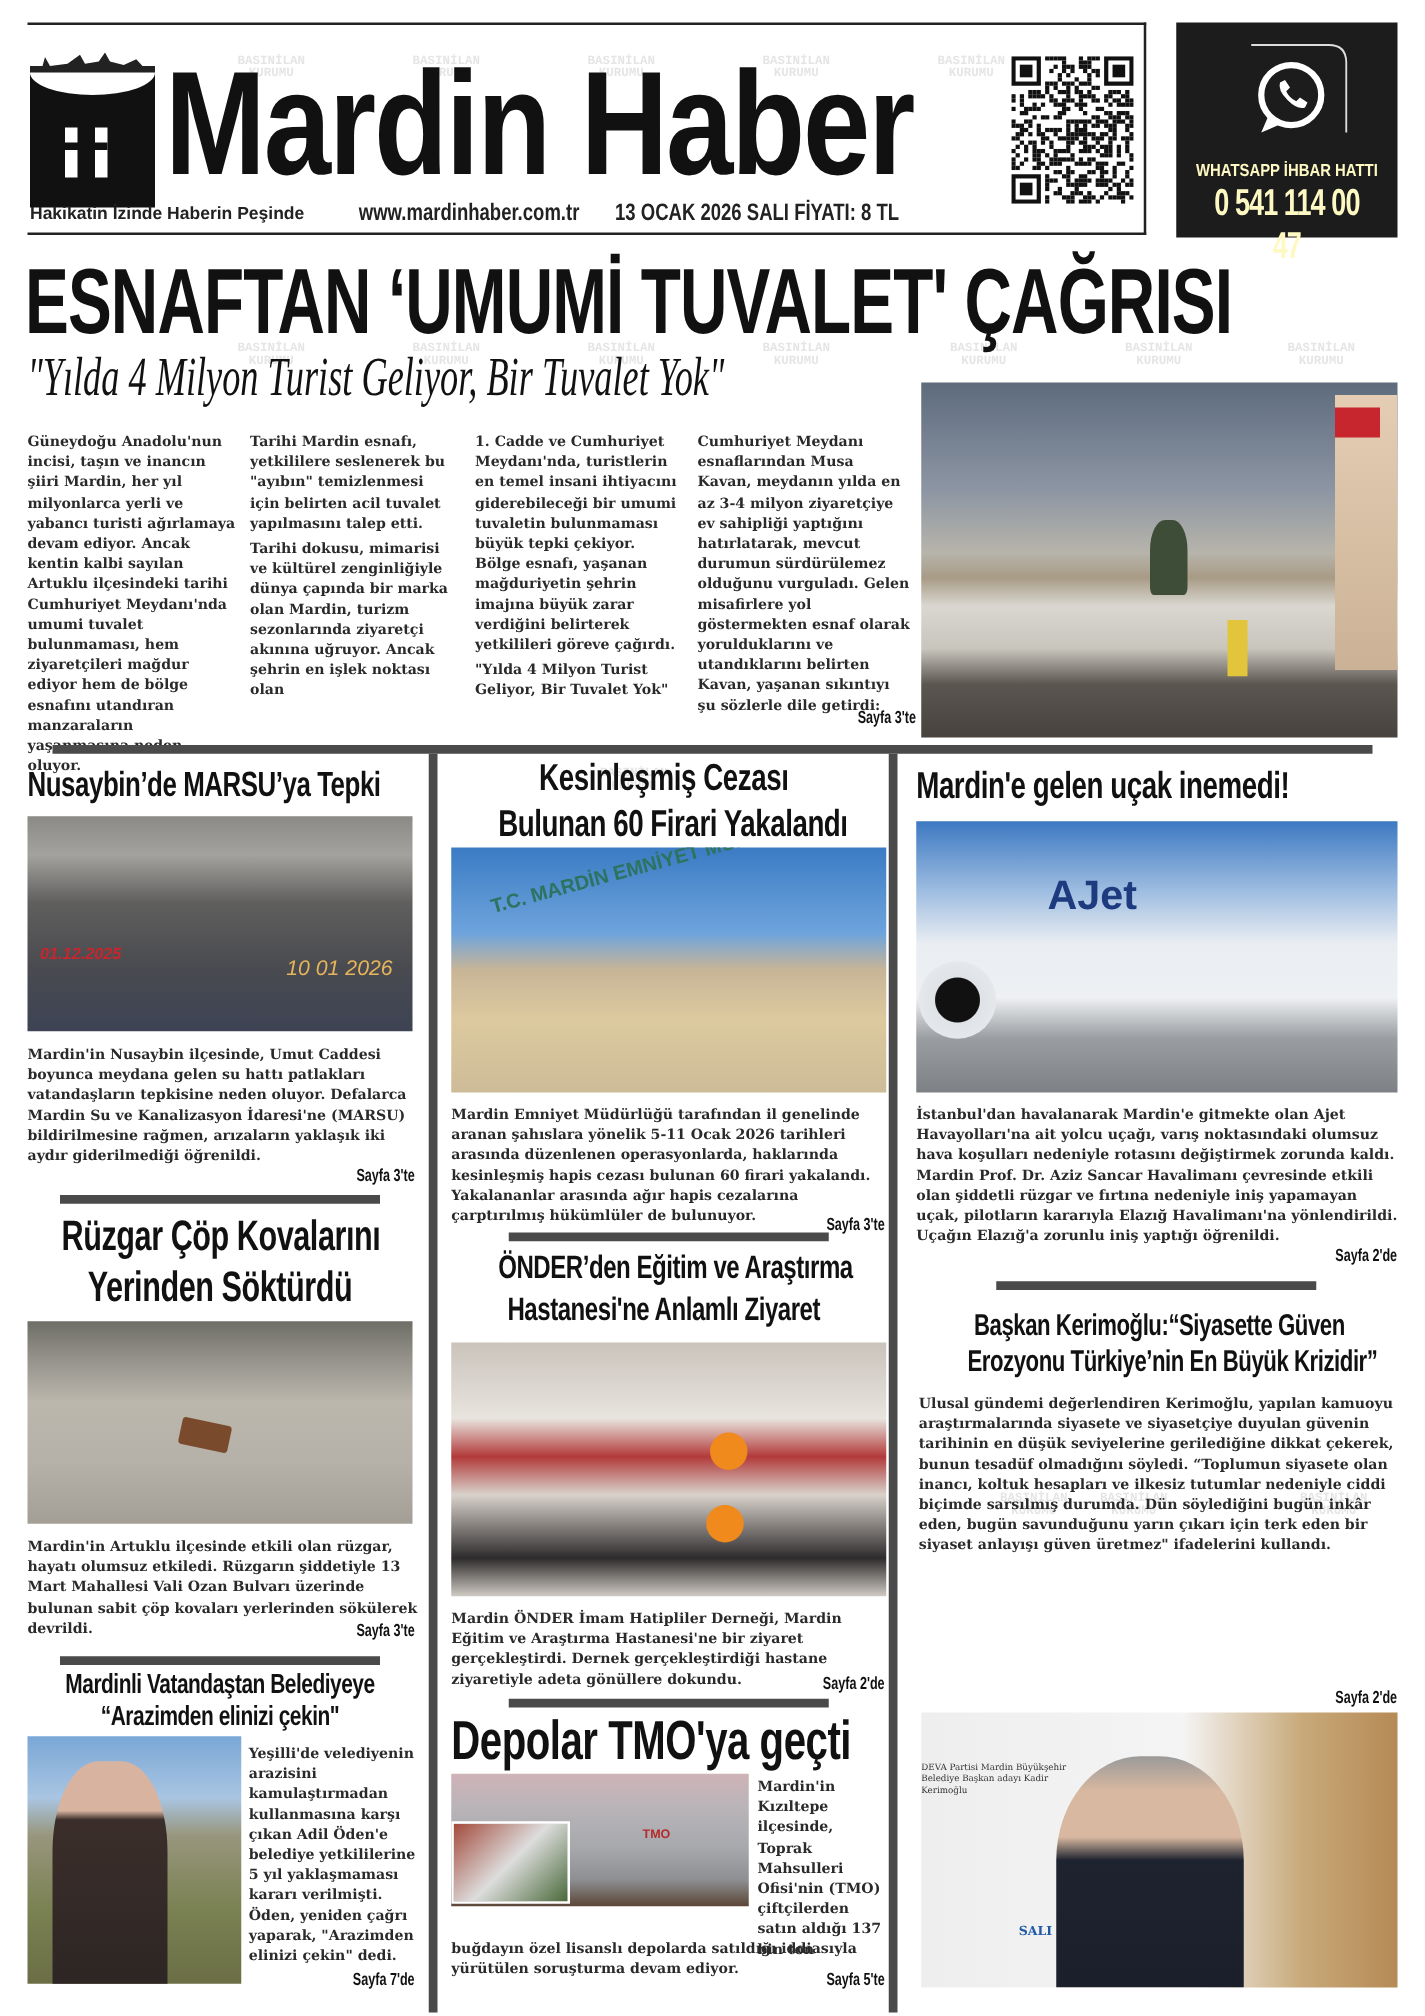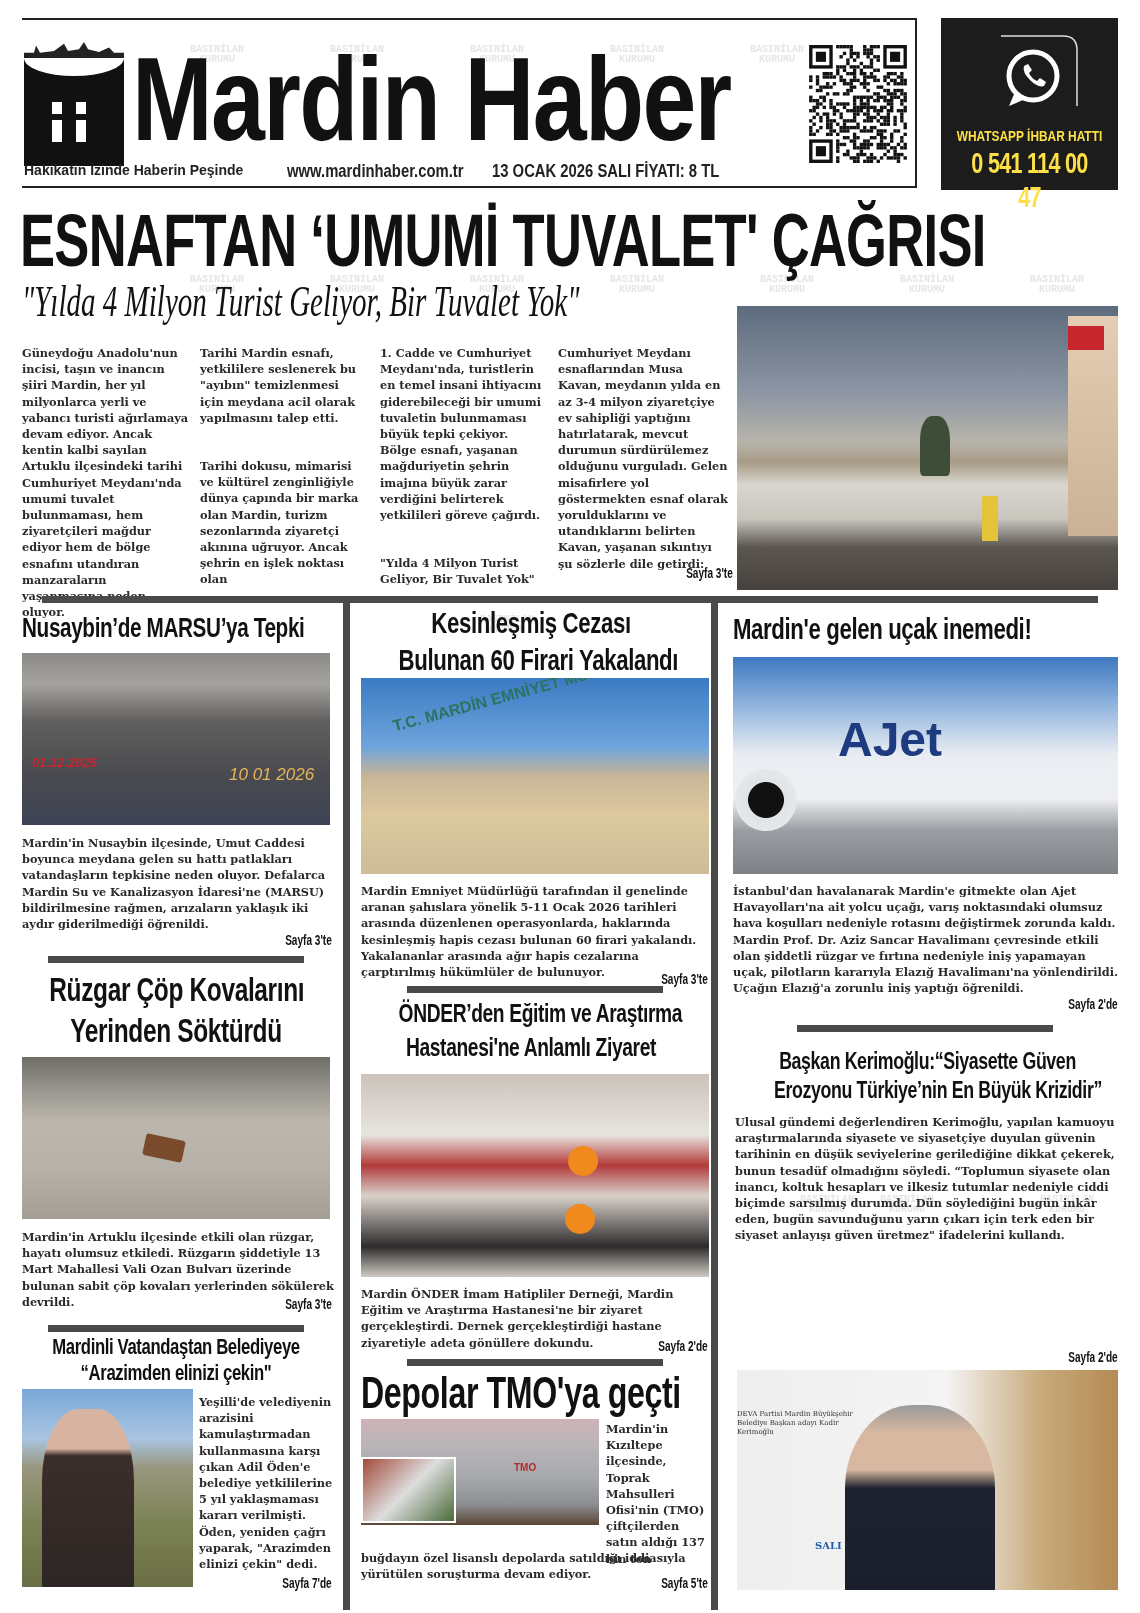--- a/index.html
+++ b/index.html
@@ -14,32 +14,32 @@
   #logo-mark .arch::before { content: ""; position: absolute; left: 0; top: 0; width: 100px; height: 18px; background: #fff; border-radius: 0 0 50% 50% / 0 0 100% 100%; }
   #logo-mark .hole { position: absolute; left: 28px; top: 60px; width: 10px; height: 40px; background: #fff; }
   #logo-mark .hole2 { position: absolute; left: 52px; top: 60px; width: 10px; height: 40px; background: #fff; }
   #logo-mark .bar { position: absolute; left: 28px; top: 72px; width: 34px; height: 6px; background: #111; }
   #brand-name { position: absolute; left: 110px; top: 20px; font-family: "Liberation Sans", sans-serif; font-weight: bold; font-size: 118px; line-height: 1; color: #111; letter-spacing: -2px; transform: scaleX(0.82); transform-origin: left top; white-space: nowrap; }
   #qr-code { position: absolute; left: 787px; top: 25px; width: 98px; height: 118px; }
   #tagline { position: absolute; left: 2px; top: 142px; font-family: "Liberation Sans", sans-serif; font-weight: bold; font-size: 14px; color: #222; }
   #website { position: absolute; left: 265px; top: 140px; font-family: "Liberation Sans", sans-serif; font-weight: bold; font-size: 19px; color: #222; transform: scaleX(0.78); transform-origin: left top; white-space: nowrap; }
   #date-price { position: absolute; left: 470px; top: 140px; font-family: "Liberation Sans", sans-serif; font-weight: bold; font-size: 19px; color: #222; transform: scaleX(0.78); transform-origin: left top; white-space: nowrap; }
 
-  #whatsapp-box { position: absolute; left: 941px; top: 18px; width: 177px; height: 172px; background: #1c1c1c; color: #fde047; }
+  #whatsapp-box { position: absolute; left: 941px; top: 18px; width: 177px; height: 172px; background: #1c1c1c; color: #fef9c3; }
   #wa-icon { position: absolute; left: 40px; top: 12px; width: 100px; height: 92px; }
   #wa-label { position: absolute; left: 0; width: 177px; top: 110px; text-align: center; font-family: "Liberation Sans", sans-serif; font-weight: bold; font-size: 14px; transform: scaleX(0.85); }
   #wa-phone { position: absolute; left: 0; width: 177px; top: 128px; text-align: center; font-family: "Liberation Sans", sans-serif; font-weight: bold; font-size: 30px; transform: scaleX(0.72); letter-spacing: -1px; }
 
   
   #main-headline { position: absolute; left: 20px; top: 204px; font-family: "Liberation Sans", sans-serif; font-weight: bold; font-size: 74px; line-height: 1; color: #111; transform: scaleX(0.71); transform-origin: left top; white-space: nowrap; letter-spacing: -1px; }
   #main-subheadline { position: absolute; left: 22px; top: 280px; font-family: "Liberation Serif", serif; font-style: italic; font-size: 44px; line-height: 1; color: #111; transform: scaleX(0.66); transform-origin: left top; white-space: nowrap; }
 
   .body-text { font-family: "DejaVu Serif", serif; font-weight: bold; font-size: 11.3px; line-height: 16.2px; color: #2a2a2a; }
   .col { position: absolute; }
-  .col p + p { margin-top: 32px; }
+  .col p + p { margin-top: 4px; }
 
   #main-photo { position: absolute; left: 737px; top: 306px; width: 381px; height: 284px; overflow: hidden;
     background: linear-gradient(180deg, #5d6b7d 0%, #8c95a3 30%, #b7b4ab 48%, #a89b86 55%, #d9d7d0 63%, #c8c5bd 75%, #5b5650 85%, #47423d 100%); }
   #main-photo .bldg { position: absolute; right: 0; top: 10px; width: 50px; height: 220px; background: linear-gradient(180deg, #e4cdb3, #cbb296); }
   #main-photo .flag { position: absolute; right: 14px; top: 20px; width: 36px; height: 24px; background: #c8262e; }
   #main-photo .tree { position: absolute; left: 183px; top: 110px; width: 30px; height: 60px; background: #3e4d37; border-radius: 40% 40% 10% 10%; }
   #main-photo .barrier { position: absolute; left: 245px; top: 190px; width: 16px; height: 45px; background: #e2c53b; }
 
   .sayfa { font-family: "Liberation Sans", sans-serif; font-weight: bold; font-size: 14px; color: #111; transform: scaleX(0.72); transform-origin: right top; white-space: nowrap; position: absolute; }
 
@@ -49,21 +49,21 @@
   .headline { position: absolute; font-family: "Liberation Sans", sans-serif; font-weight: bold; color: #111; white-space: nowrap; line-height: 1; transform-origin: left top; letter-spacing: -0.5px; }
   .headline.center { text-align: center; transform-origin: center top; }
 
   .photo { position: absolute; overflow: hidden; }
   .photo-nusaybin { background: linear-gradient(180deg, #8b8a87 0%, #a4a29e 18%, #605f5e 40%, #4a4b50 70%, #3d4354 100%); }
   .photo-nusaybin .lbl1 { position: absolute; left: 10px; top: 102px; color: #c8252c; font-family: "Liberation Sans", sans-serif; font-style: italic; font-weight: bold; font-size: 13px; }
   .photo-nusaybin .lbl2 { position: absolute; left: 207px; top: 112px; color: #e6b45a; font-family: "Liberation Sans", sans-serif; font-style: italic; font-size: 17px; }
   .photo-emniyet { background: linear-gradient(180deg, #3b7bc4 0%, #6ea4dc 35%, #c8b597 50%, #dcc99f 70%, #cdbc98 100%); }
   .photo-emniyet .sign { position: absolute; left: 30px; top: 40px; color: #2c7360; font-family: "Liberation Sans", sans-serif; font-weight: bold; font-size: 16px; transform: rotate(-15deg); transform-origin: left top; white-space: nowrap; }
   .photo-ajet { background: linear-gradient(180deg, #3d79c2 0%, #9bbbe0 25%, #e9edf2 45%, #eef0f3 65%, #9a9da1 80%, #7d8084 100%); }
-  .photo-ajet .logo { position: absolute; left: 105px; top: 55px; color: #1d3b7e; font-family: "Liberation Sans", sans-serif; font-weight: bold; font-size: 48px; }
+  .photo-ajet .logo { position: absolute; left: 105px; top: 40px; color: #1d3b7e; font-family: "Liberation Sans", sans-serif; font-weight: bold; font-size: 33px; }
   .photo-ajet .engine { position: absolute; left: 2px; top: 112px; width: 62px; height: 62px; border-radius: 50%; background: radial-gradient(circle, #111 40%, #dfe2e6 42%, #eceef1 100%); }
   .photo-wind { background: linear-gradient(180deg, #6e6d66 0%, #97958e 20%, #bcb7ac 40%, #b5b1a9 70%, #a39f96 100%); }
   .photo-wind .bin { position: absolute; left: 122px; top: 80px; width: 40px; height: 22px; background: #7a4a2c; border-radius: 3px; transform: rotate(12deg); }
   .photo-onder { background: linear-gradient(180deg, #c9c3bb 0%, #e8e4de 30%, #b23a3a 45%, #d8d2cb 60%, #2e2b2c 85%, #cfcac3 100%); }
   .photo-onder .ball { position: absolute; width: 30px; height: 30px; border-radius: 50%; background: #f08a1c; }
   .photo-man { background: linear-gradient(180deg, #7aa7d6 0%, #a9c5e2 25%, #98967d 40%, #7a8152 70%, #6b6e45 100%); }
   .photo-man .person { position: absolute; left: 20px; top: 20px; width: 92px; height: 180px; background: linear-gradient(180deg, #d8b4a0 0%, #d8b4a0 22%, #3b2e2a 26%, #2d2624 100%); border-radius: 40% 40% 0 0; }
   .photo-tmo { background: linear-gradient(180deg, #cfb3b8 0%, #b9b4b8 25%, #a7a9ad 55%, #8d8f93 80%, #5b4636 100%); }
   .photo-tmo .txt { position: absolute; left: 153px; top: 43px; color: #b52a2a; font-family: "Liberation Sans", sans-serif; font-weight: bold; font-size: 10px; }
   .photo-tmo .inset { position: absolute; left: 0; top: 38px; width: 95px; height: 66px; background: linear-gradient(135deg, #a34a3b, #ddd 50%, #4a6a3a); border: 2px solid #fff; }
@@ -604,21 +604,21 @@
   <div id="wa-phone">0 541 114 00 47</div>
 </div>
 
 <div id="main-headline">ESNAFTAN ‘UMUMİ TUVALET' ÇAĞRISI</div>
 <div id="main-subheadline">"Yılda 4 Milyon Turist Geliyor, Bir Tuvalet Yok"</div>
 
 <div class="col body-text" style="left:22px; top:345px; width:168px;">
   <p>Güneydoğu Anadolu'nun incisi, taşın ve inancın şiiri Mardin, her yıl milyonlarca yerli ve yabancı turisti ağırlamaya devam ediyor. Ancak kentin kalbi sayılan Artuklu ilçesindeki tarihi Cumhuriyet Meydanı'nda umumi tuvalet bulunmaması, hem ziyaretçileri mağdur ediyor hem de bölge esnafını utandıran manzaraların yaşanmasına neden oluyor.</p>
 </div>
 <div class="col body-text" style="left:200px; top:345px; width:162px;">
-  <p>Tarihi Mardin esnafı, yetkililere seslenerek bu "ayıbın" temizlenmesi için meydana acil olarak yapılmasını talep etti.</p>
+  <p>Tarihi Mardin esnafı, yetkililere seslenerek bu "ayıbın" temizlenmesi için belirten acil tuvalet yapılmasını talep etti.</p>
   <p>Tarihi dokusu, mimarisi ve kültürel zenginliğiyle dünya çapında bir marka olan Mardin, turizm sezonlarında ziyaretçi akınına uğruyor. Ancak şehrin en işlek noktası olan</p>
 </div>
 <div class="col body-text" style="left:380px; top:345px; width:168px;">
   <p>1. Cadde ve Cumhuriyet Meydanı'nda, turistlerin en temel insani ihtiyacını giderebileceği bir umumi tuvaletin bulunmaması büyük tepki çekiyor. Bölge esnafı, yaşanan mağduriyetin şehrin imajına büyük zarar verdiğini belirterek yetkilileri göreve çağırdı.</p>
   <p>"Yılda 4 Milyon Turist Geliyor, Bir Tuvalet Yok"</p>
 </div>
 <div class="col body-text" style="left:558px; top:345px; width:170px;">
   <p>Cumhuriyet Meydanı esnaflarından Musa Kavan, meydanın yılda en az 3-4 milyon ziyaretçiye ev sahipliği yaptığını hatırlatarak, mevcut durumun sürdürülemez olduğunu vurguladı. Gelen misafirlere yol göstermekten esnaf olarak yorulduklarını ve utandıklarını belirten Kavan, yaşanan sıkıntıyı şu sözlerle dile getirdi:</p>
 </div>
 <div class="sayfa" style="right:407px; top:565px;">Sayfa 3'te</div>

